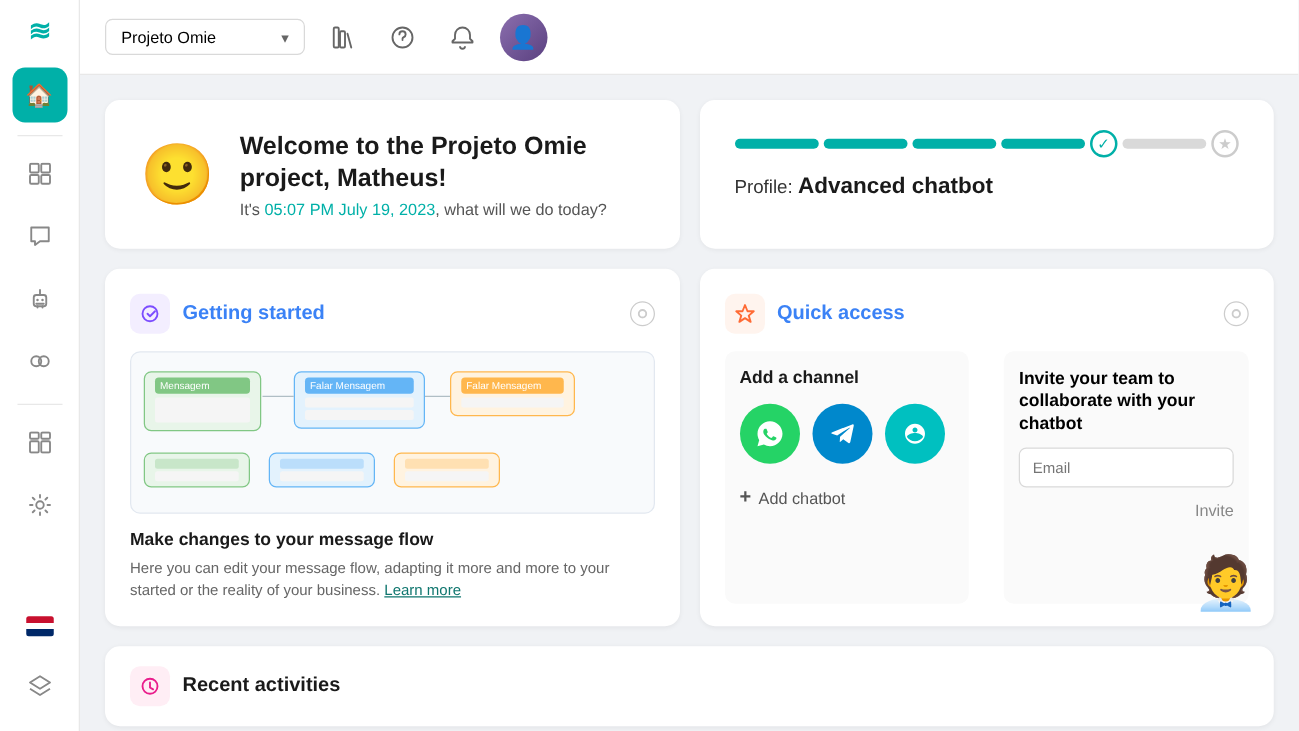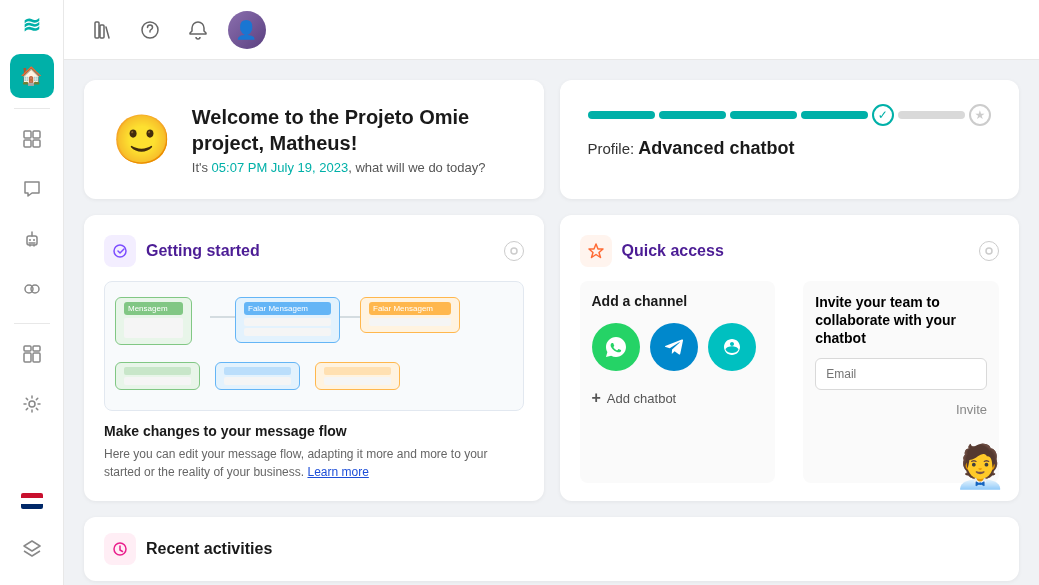--- a/index.html
+++ b/index.html
@@ -285,21 +285,21 @@
       align-items: center;
       justify-content: space-between;
       margin-bottom: 14px;
     }
     .section-title {
       display: flex;
       align-items: center;
       gap: 10px;
       font-size: 16px;
       font-weight: 600;
-      color: #4c1d95;
+      color: #3b82f6;
     }
     .section-icon-purple {
       width: 32px;
       height: 32px;
       border-radius: 8px;
       background: #f3eeff;
       display: flex;
       align-items: center;
       justify-content: center;
       font-size: 16px;
@@ -371,21 +371,21 @@
       font-weight: 600;
       color: #1a1a1a;
       margin-bottom: 6px;
     }
     .getting-started-desc p {
       font-size: 12px;
       color: #666;
       line-height: 1.5;
     }
     .getting-started-desc a {
-      color: #1d4ed8;
+      color: #0f766e;
       text-decoration: underline;
     }
 
     
     .quick-access-card {
       background: #fff;
       border-radius: 12px;
       padding: 20px;
       box-shadow: 0 1px 4px rgba(0,0,0,0.06);
     }
@@ -575,20 +575,24 @@
             <path d="M1 11l8 5 8-5" stroke="#888" stroke-width="1.5" stroke-linejoin="round"></path>
           </svg>
       </span>
     </div>
   </div>
 </div>
 
 <div class="main">
 
   <div class="topbar">
+    <div class="project-selector">
+      <span>Projeto Omie</span>
+      <span style="color:#666;font-size:12px;">▾</span>
+    </div>
     <div class="topbar-icons">
       <div class="topbar-icon">
         <svg width="20" height="20" viewBox="0 0 20 20" fill="none">
             <rect x="3" y="2" width="4" height="16" rx="1" stroke="#666" stroke-width="1.5"></rect>
             <rect x="8" y="5" width="4" height="13" rx="1" stroke="#666" stroke-width="1.5"></rect>
             <path d="M14 7l3 11" stroke="#666" stroke-width="1.5" stroke-linecap="round"></path>
           </svg>
       </div>
       <div class="topbar-icon">
         <svg width="20" height="20" viewBox="0 0 20 20" fill="none">
@@ -651,21 +655,21 @@
           </div>
           <div class="collapse-dot">
             <svg width="8" height="8" viewBox="0 0 8 8">
                 <circle cx="4" cy="4" r="3" stroke="#ccc" stroke-width="1.5" fill="none"></circle>
               </svg>
           </div>
         </div>
         <div class="flow-preview">
           <div class="flow-preview-inner">
 
-            <div class="flow-node green-header" style="top:15px;left:10px;width:77px;">
+            <div class="flow-node green-header" style="top:15px;left:10px;width:94px;">
               <div style="background:#81c784;color:#fff;border-radius:3px;padding:2px 4px;margin-bottom:3px;font-size:8px;">Mensagem</div>
               <div style="height:20px;background:#f5f5f5;border-radius:2px;margin-bottom:2px;"></div>
             </div>
             <div class="flow-node blue-header" style="top:15px;left:130px;width:105px;">
               <div style="background:#64b5f6;color:#fff;border-radius:3px;padding:2px 4px;margin-bottom:3px;font-size:8px;">Falar Mensagem</div>
               <div style="height:8px;background:#f5f5f5;border-radius:2px;margin-bottom:2px;"></div>
               <div style="height:8px;background:#f5f5f5;border-radius:2px;margin-bottom:2px;"></div>
             </div>
             <div class="flow-node orange-header" style="top:15px;left:255px;width:100px;">
               <div style="background:#ffb74d;color:#fff;border-radius:3px;padding:2px 4px;margin-bottom:3px;font-size:8px;">Falar Mensagem</div>

